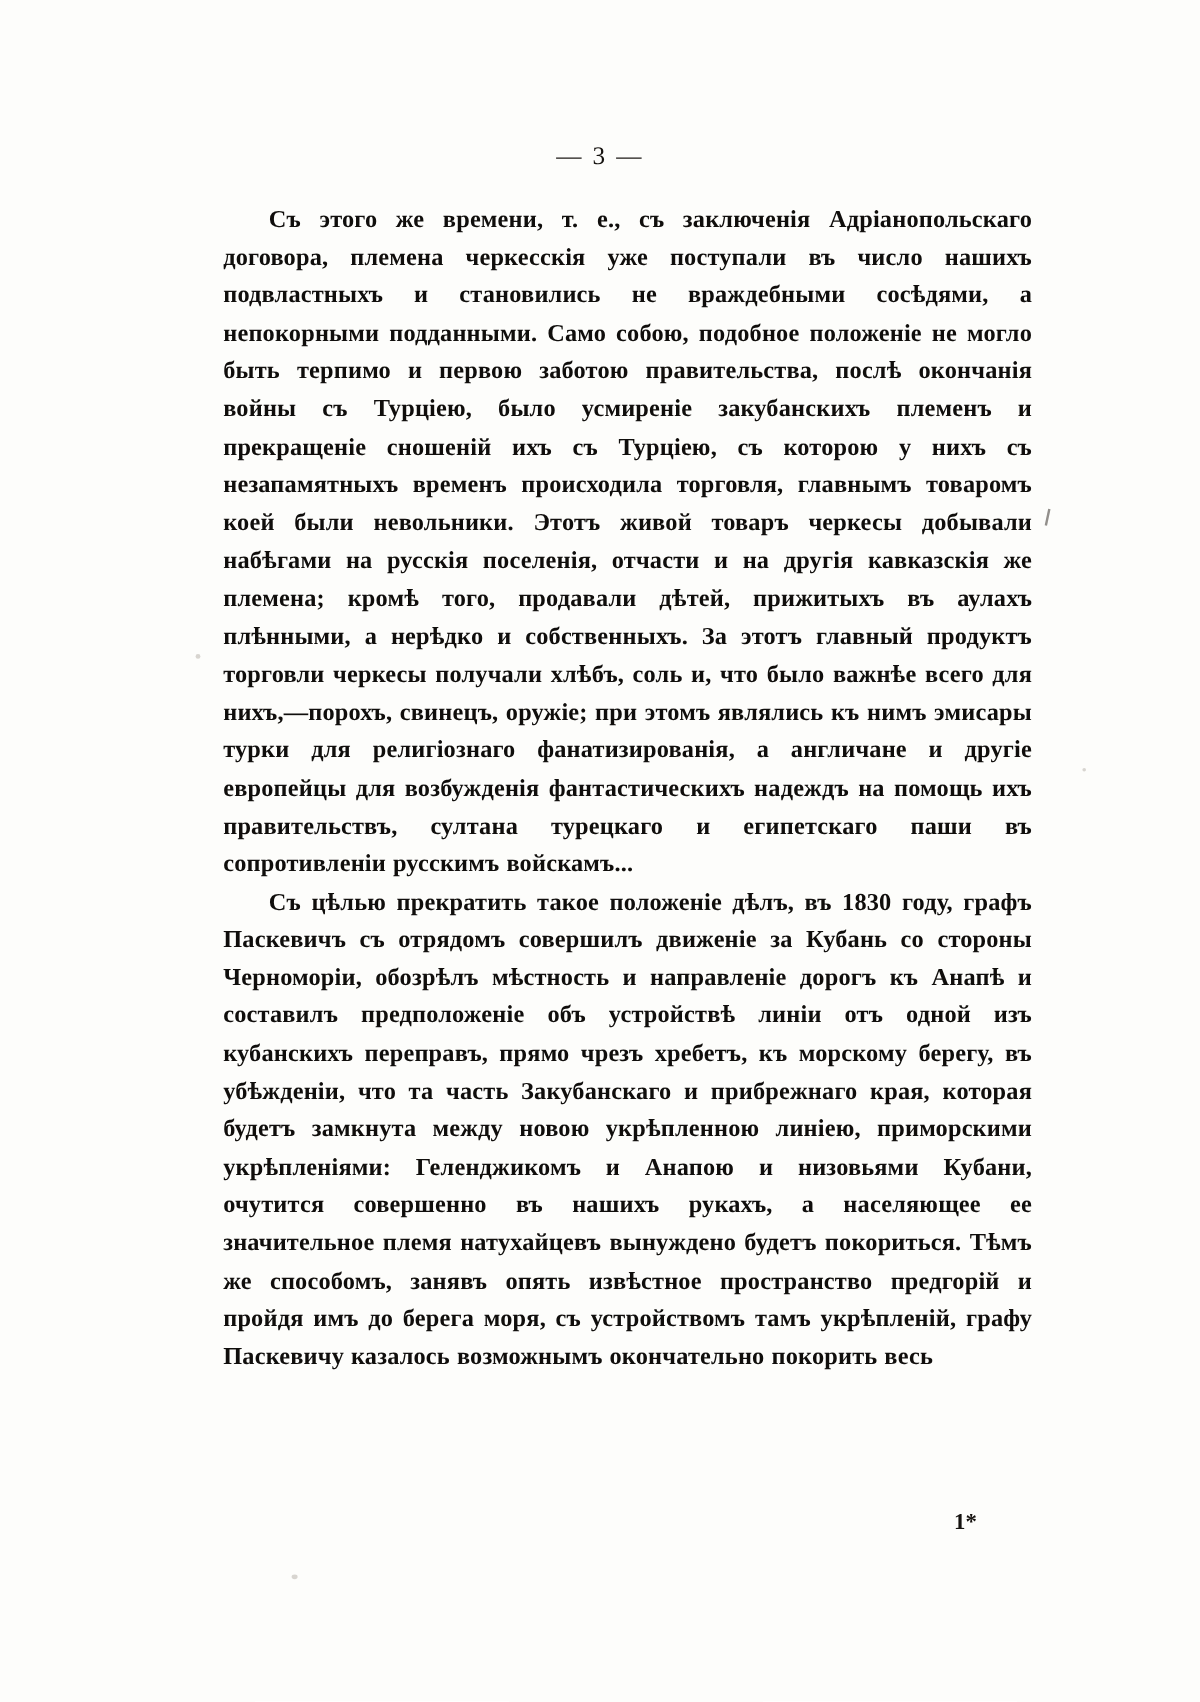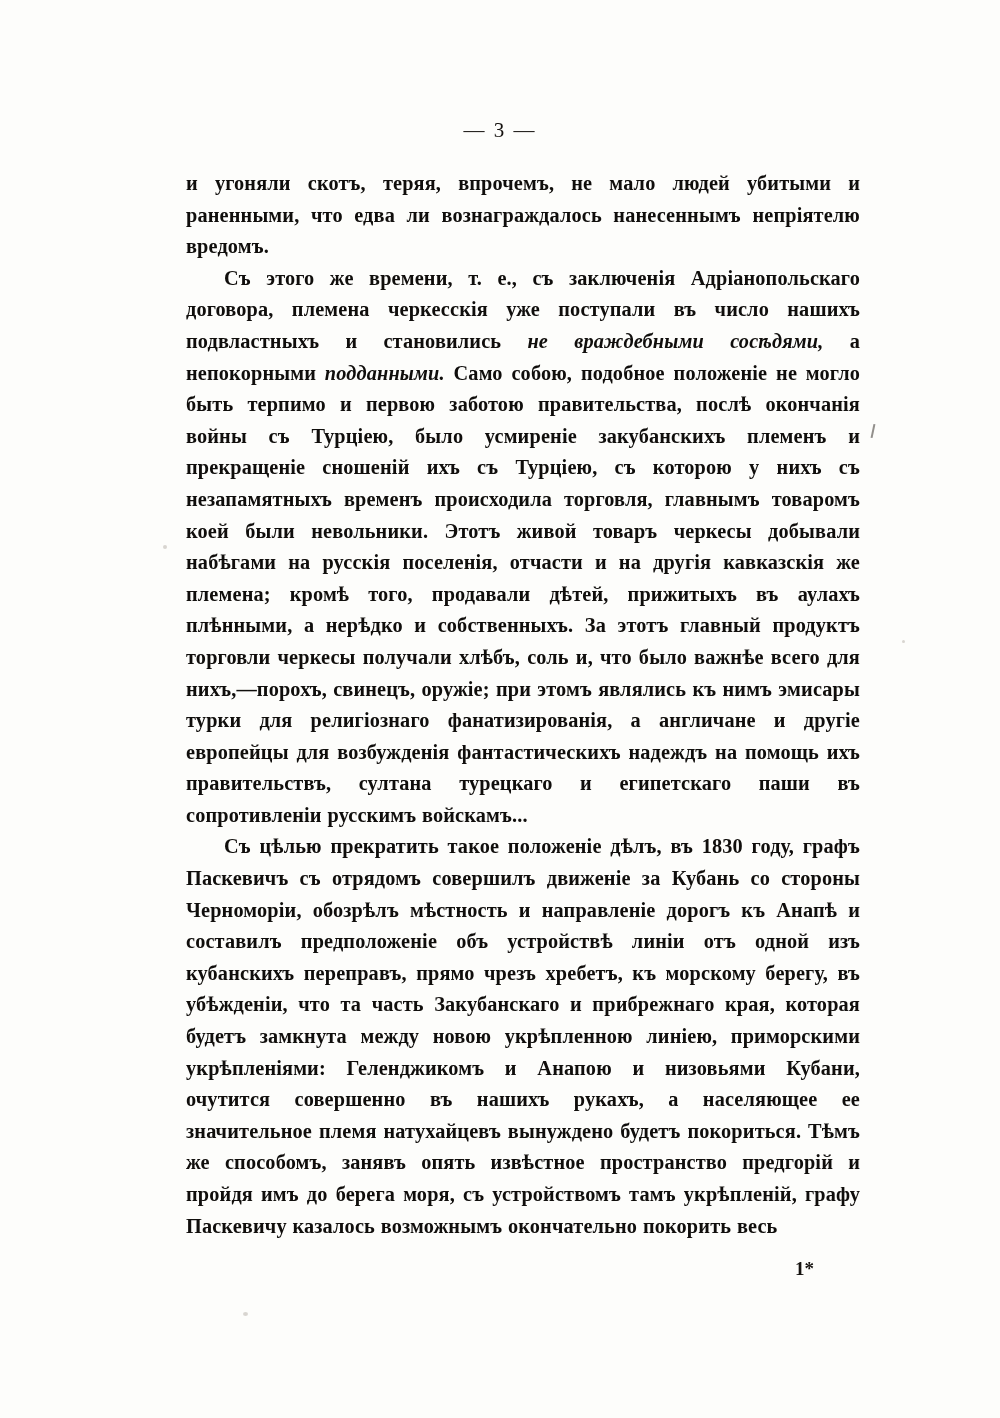--- a/index.html
+++ b/index.html
@@ -41,21 +41,20 @@
     letter-spacing: 0.15px;
     word-spacing: 0.6px;
   }
   .body-text p {
     margin: 0 0 0 0;
   }
   .body-text p.indent {
     text-indent: 38px;
   }
   .body-text .ital {
-    font-style: italic;
   }
   .folio-mark {
     position: absolute;
     top: 1258px;
     left: 0;
     width: 1000px;
     text-align: right;
     padding-right: 186px;
     box-sizing: border-box;
     font-size: 19px;
@@ -86,20 +85,19 @@
 
   <div class="page-number">— 3 —</div>
 
   <div class="margin-tick"></div>
 
   <div class="speck" style="top:545px;left:163px;width:4px;height:4px;"></div>
   <div class="speck" style="top:1312px;left:243px;width:5px;height:4px;"></div>
   <div class="speck" style="top:640px;left:902px;width:3px;height:3px;"></div>
 
   <div class="body-text">
-      <p><span>и угоняли скотъ, теряя, впрочемъ, не мало людей убитыми и раненными, что едва ли вознаграждалось нанесеннымъ непріятелю вредомъ.</span></p>
       <p class="indent"><span>Съ этого же времени, т. е., съ заключенія Адріанопольскаго договора, племена черкесскія уже поступали въ число нашихъ подвластныхъ и становились </span><span class="ital">не враждебными сосѣдями,</span><span> а непокорными </span><span class="ital">подданными.</span><span> Само собою, подобное положеніе не могло быть терпимо и первою заботою правительства, послѣ окончанія войны съ Турціею, было усмиреніе закубанскихъ племенъ и прекращеніе сношеній ихъ съ Турціею, съ которою у нихъ съ незапамятныхъ временъ происходила торговля, главнымъ товаромъ коей были невольники. Этотъ живой товаръ черкесы добывали набѣгами на русскія поселенія, отчасти и на другія кавказскія же племена; кромѣ того, продавали дѣтей, прижитыхъ въ аулахъ плѣнными, а нерѣдко и собственныхъ. За этотъ главный продуктъ торговли черкесы получали хлѣбъ, соль и, что было важнѣе всего для нихъ,—порохъ, свинецъ, оружіе; при этомъ являлись къ нимъ эмисары турки для религіознаго фанатизированія, а англичане и другіе европейцы для возбужденія фантастическихъ надеждъ на помощь ихъ правительствъ, султана турецкаго и египетскаго паши въ сопротивленіи русскимъ войскамъ...</span></p>
       <p class="indent"><span>Съ цѣлью прекратить такое положеніе дѣлъ, въ 1830 году, графъ Паскевичъ съ отрядомъ совершилъ движеніе за Кубань со стороны Черноморіи, обозрѣлъ мѣстность и направленіе дорогъ къ Анапѣ и составилъ предположеніе объ устройствѣ линіи отъ одной изъ кубанскихъ переправъ, прямо чрезъ хребетъ, къ морскому берегу, въ убѣжденіи, что та часть Закубанскаго и прибрежнаго края, которая будетъ замкнута между новою укрѣпленною линіею, приморскими укрѣпленіями: Геленджикомъ и Анапою и низовьями Кубани, очутится совершенно въ нашихъ рукахъ, а населяющее ее значительное племя натухайцевъ вынуждено будетъ покориться. Тѣмъ же способомъ, занявъ опять извѣстное пространство предгорій и пройдя имъ до берега моря, съ устройствомъ тамъ укрѣпленій, графу Паскевичу казалось возможнымъ окончательно покорить весь</span></p>
     </div>
 
   <div class="folio-mark">1*</div>
 
 </div>
 
 </body></html>

